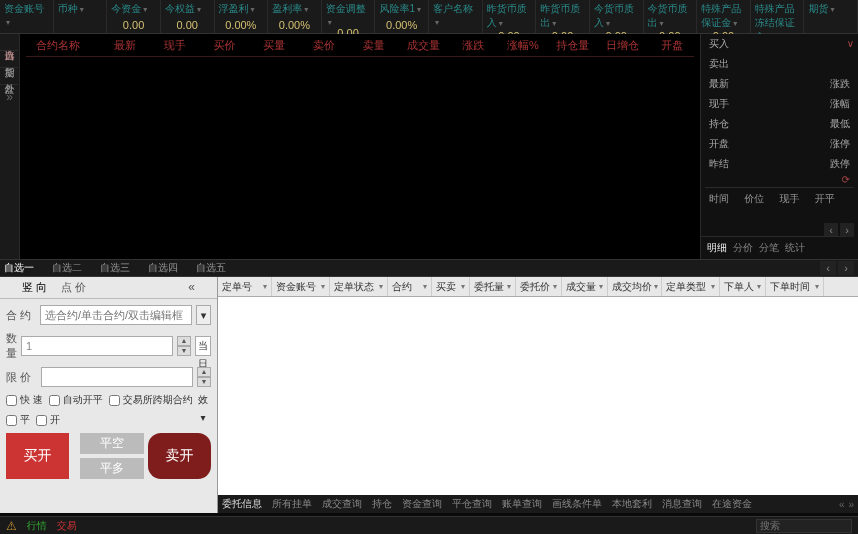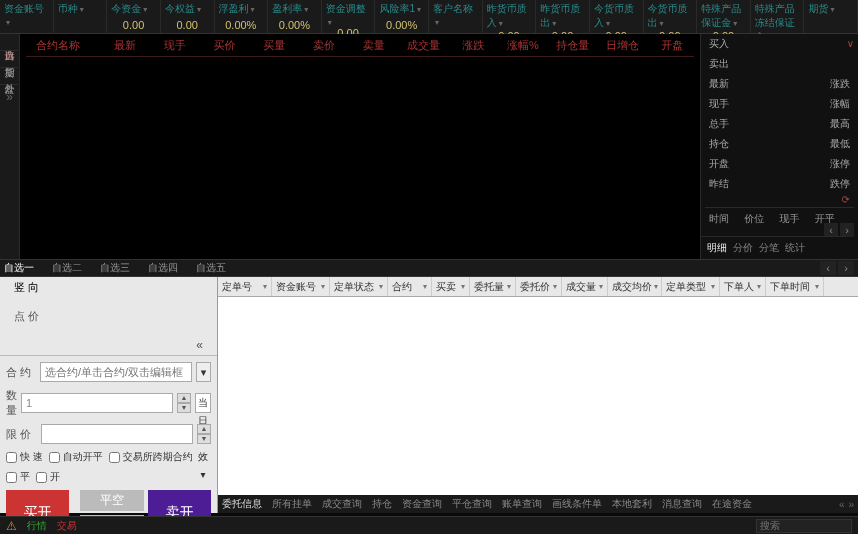--- a/index.html
+++ b/index.html
@@ -40,39 +40,39 @@
 
 .sel-tabs-row { background:#1a1a1a; height: 18px; display:flex; align-items:center; padding: 0 4px; gap: 18px; border-top:1px solid #333; border-bottom:1px solid #333; position:relative; }
 .sel-tab { color:#999; font-size:10px; cursor:pointer; }
 .sel-tab.active { color:#fff; }
 .sel-nav { position:absolute; right:4px; display:flex; gap:2px; }
 .sel-nav div { width:16px; height:14px; background:#222; color:#888; text-align:center; line-height:14px; font-size:11px; cursor:pointer; }
 
 
 .lower { display:flex; height: 236px; }
 .order-panel { width: 218px; background:#e8e8e8; border-right:1px solid #999; color:#333; }
-.op-tabs { display:flex; gap:14px; padding: 3px 14px; font-size:11px; border-bottom:1px solid #bbb;flex-direction:column; }
+.op-tabs { display:flex; gap:14px; padding: 3px 22px; font-size:11px; border-bottom:1px solid #bbb; }
 .op-tab { cursor:pointer; color:#555; }
 .op-tab.active { color:#000; }
 .op-close { margin-left:auto; color:#555; cursor:pointer; font-size:12px; }
 .op-body { padding: 6px; }
 .op-row { display:flex; align-items:center; gap:4px; margin-bottom:6px; font-size:11px; }
 .op-row label { width:32px; color:#555; }
 .contract-label { color:#c33; }
 .op-input { flex:1; height:20px; border:1px solid #aaa; background:#fff; padding:0 4px; font-size:11px; color:#888; }
 .stepper { display:flex; flex-direction:column; }
 .step-btn { width:14px; height:10px; background:#ddd; border:1px solid #aaa; font-size:7px; line-height:8px; text-align:center; cursor:pointer; color:#555; }
 .validity { width:70px; height:20px; border:1px solid #aaa; background:#fff; font-size:10px; text-align:center; line-height:18px; cursor:pointer; }
 .chk-row { display:flex; gap:6px; font-size:10px; align-items:center; flex-wrap:wrap; margin-bottom:6px; }
 .chk { display:flex; align-items:center; gap:3px; cursor:pointer; }
 .chk input { width:11px; height:11px; }
 .action-row { display:flex; gap:4px; }
 .act-btn { width: 64px; height:46px; color:#fff; display:flex; align-items:center; justify-content:center; font-size:14px; cursor:pointer; }
 .act-btn.buy { background:#cc3333; }
-.act-btn.sell { background:#4c1d95; }
+.act-btn.sell { background:#7f1d1d;border-radius:13px; }
 .close-group { display:flex; flex-direction:column; gap:4px;padding-left:7px; }
 .close-btn { width:64px; height:21px; background:#bbb; color:#fff; font-size:12px; display:flex; align-items:center; justify-content:center; cursor:pointer; }
 
 
 .orders-area { flex:1; background:#fff; display:flex; flex-direction:column; }
 .orders-headers { display:flex; height:20px; background:#e8e8e8; border-bottom:1px solid #aaa; }
 .oh { border-right:1px solid #ccc; padding: 3px 4px; font-size:10px; color:#333; display:flex; align-items:center; justify-content:space-between; gap:2px; white-space:nowrap; }
 .oh-chev { color:#777; font-size:8px; }
 .orders-body { flex:1; background:#fff; }
 .orders-bottom-tabs { display:flex; background:#1a1a1a; height:18px; align-items:center; padding:0 4px; gap:10px; font-size:10px; color:#888; }
@@ -197,24 +197,20 @@
         </div>
         <div class="info-row">
           <span>最新</span>
           <span>涨跌</span>
         </div>
         <div class="info-row">
           <span>现手</span>
           <span>涨幅</span>
         </div>
         <div class="info-row">
-          <span>总手</span>
-          <span>最高</span>
-        </div>
-        <div class="info-row">
           <span>持仓</span>
           <span>最低</span>
         </div>
         <div class="info-row">
           <span>开盘</span>
           <span>涨停</span>
         </div>
         <div class="info-row">
           <span>昨结</span>
           <span>跌停</span>

